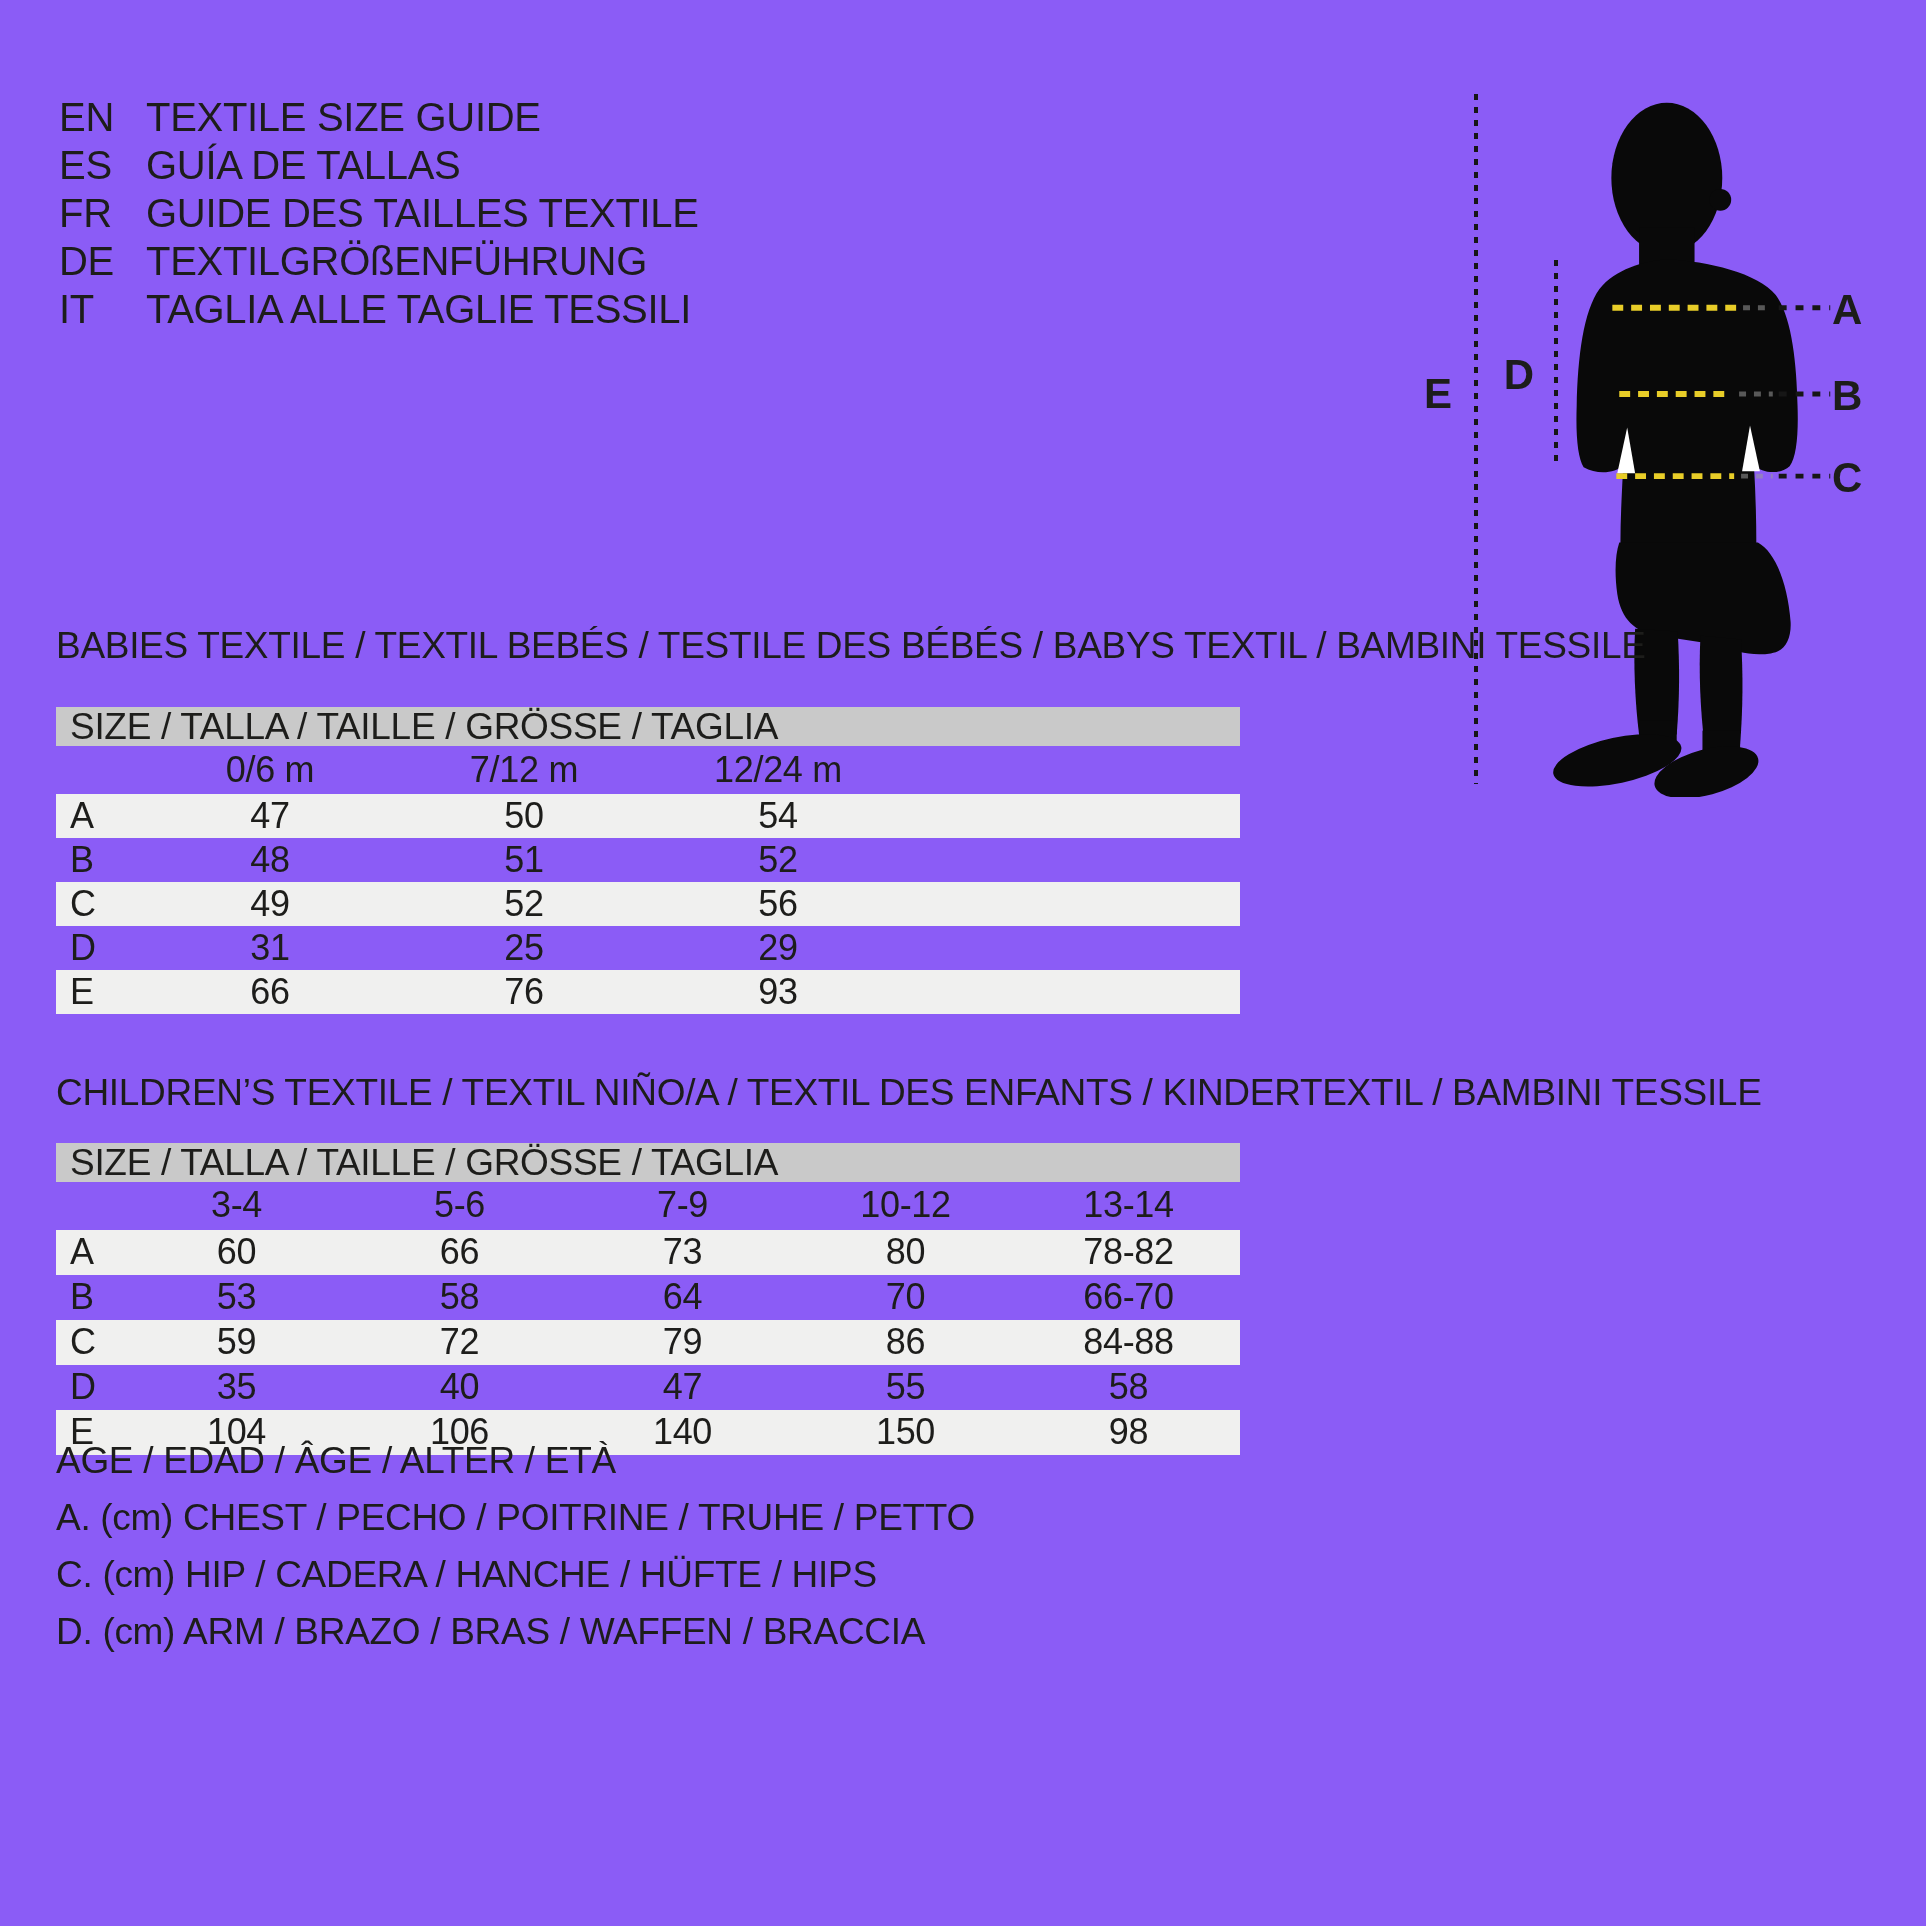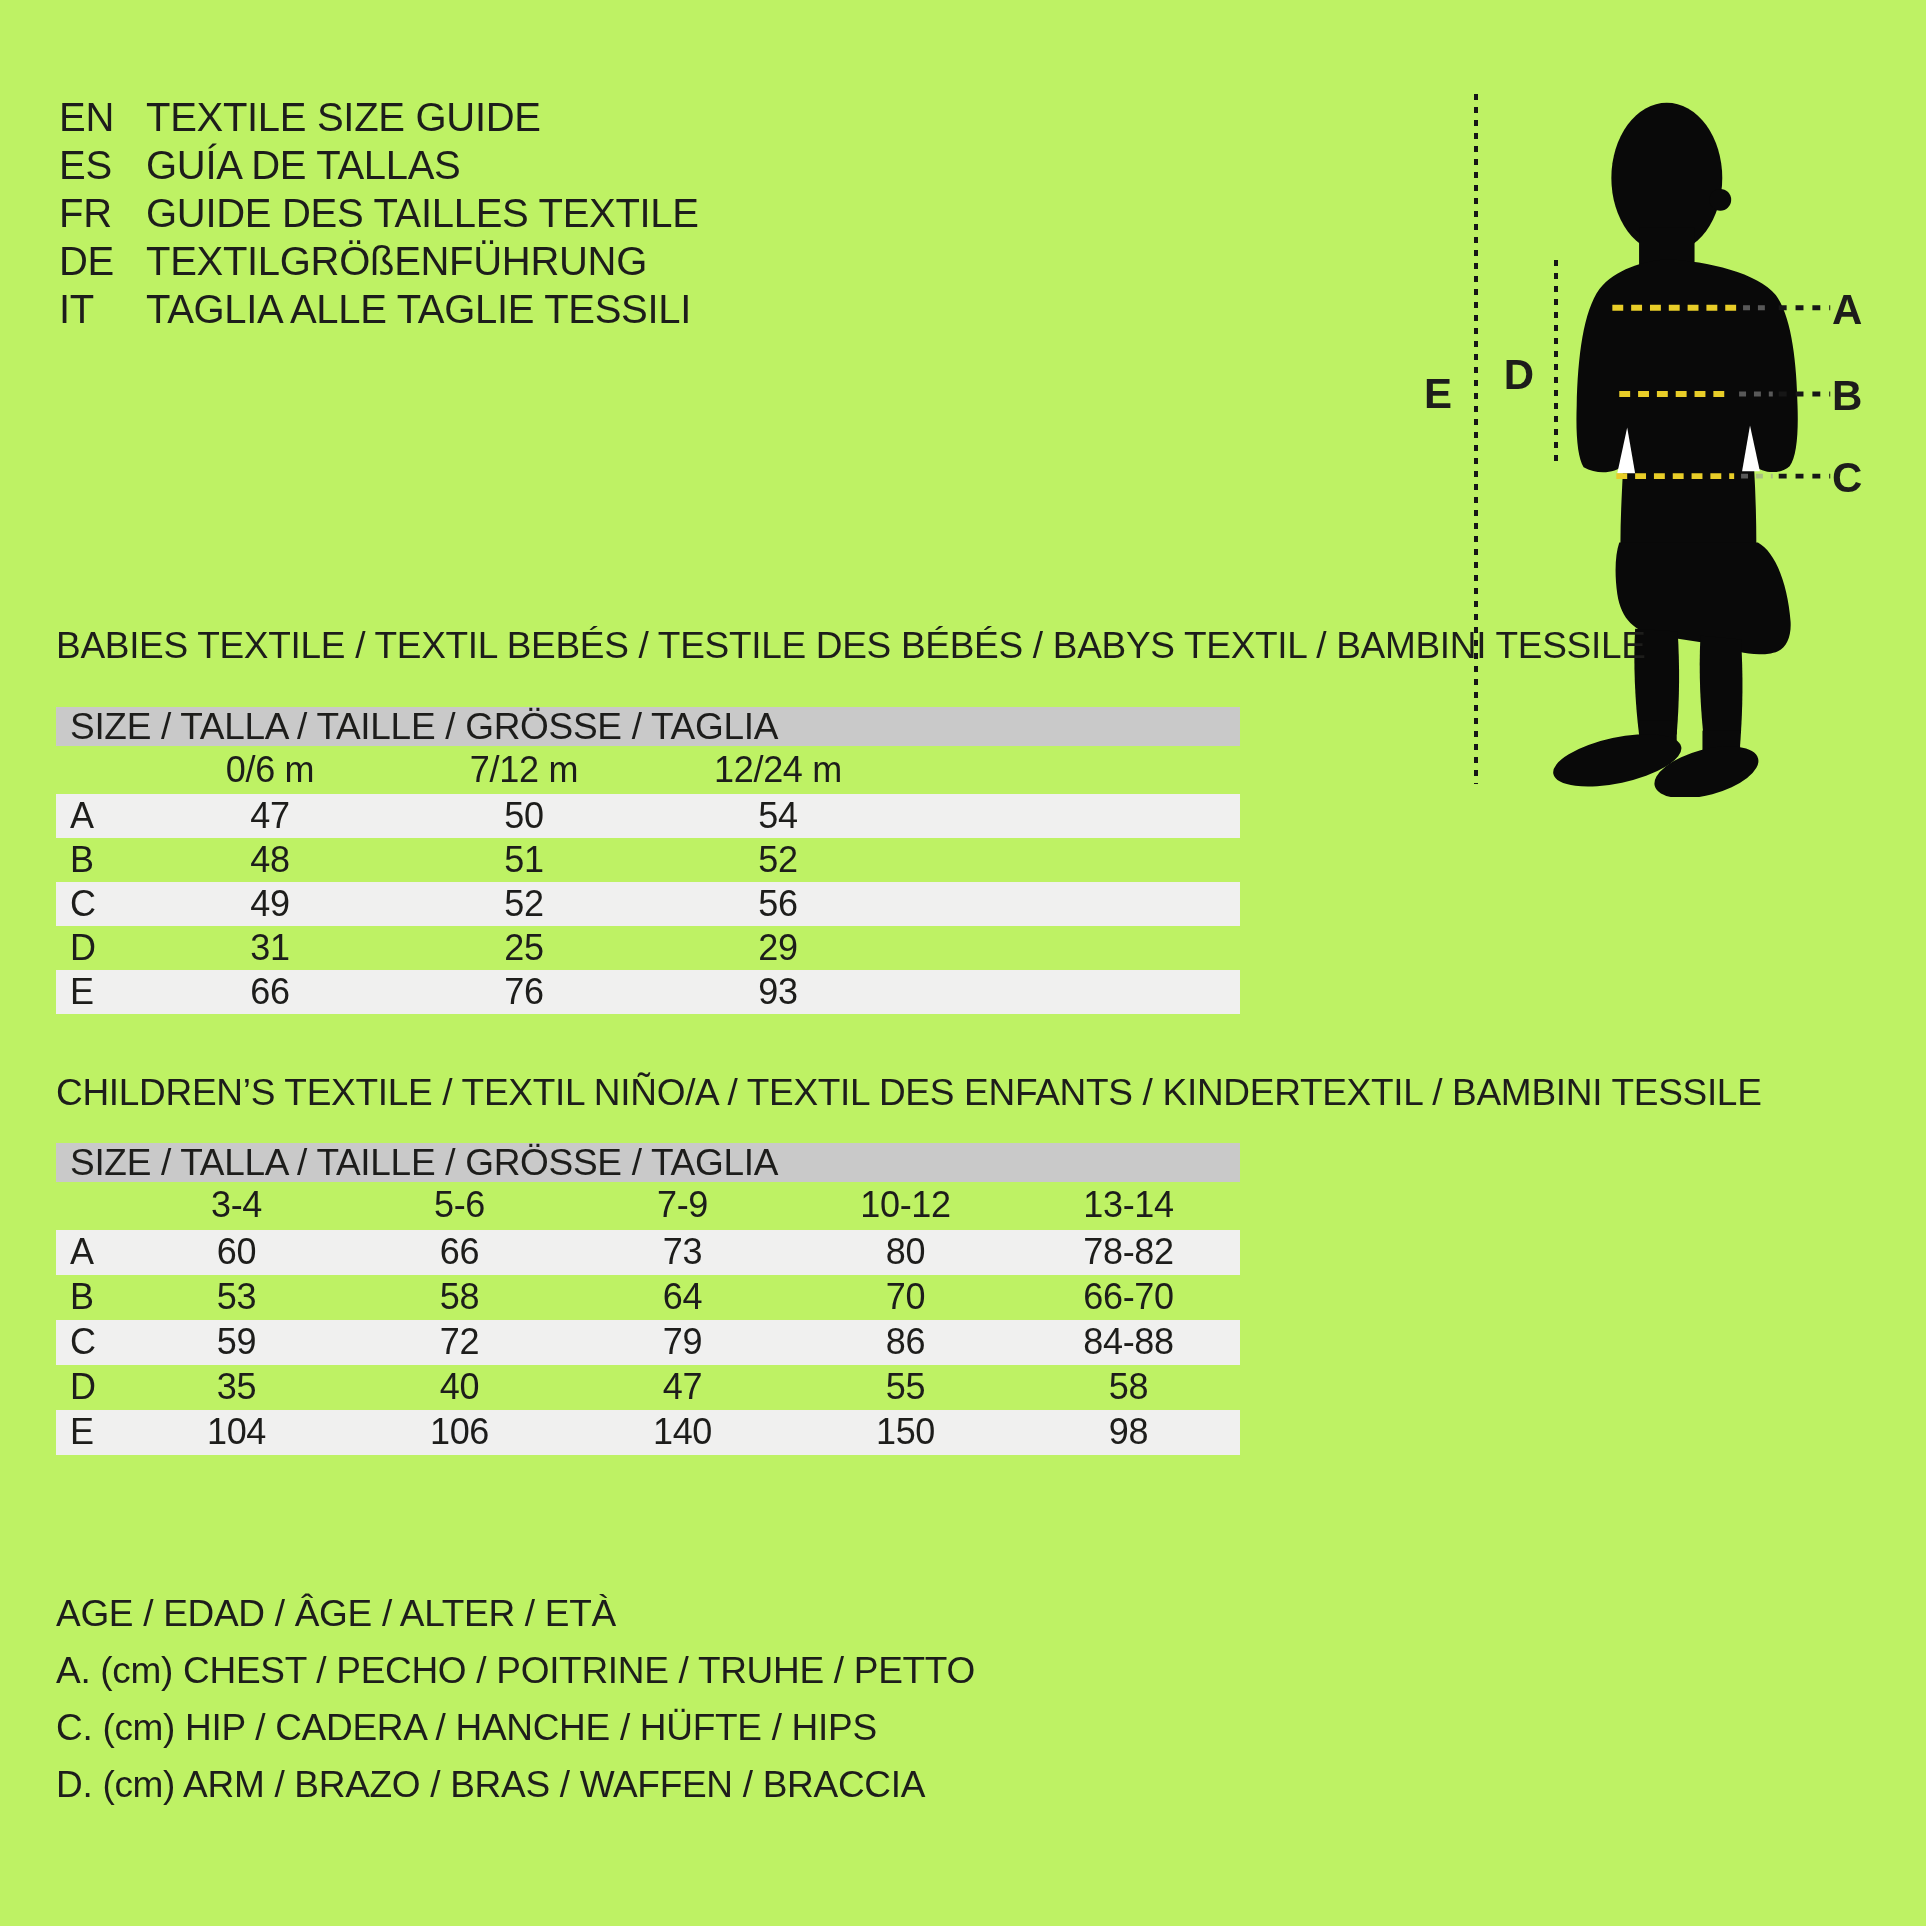--- a/index.html
+++ b/index.html
@@ -1,17 +1,17 @@
 <!DOCTYPE html>
 <html><head>
 <meta charset="utf-8">
 <style>
   html,body{margin:0;padding:0;background:#ffffff;}
   #canvas{
-    position:relative;width:1927px;height:1927px;background:#bef264;overflow:hidden;
+    position:relative;width:1927px;height:1927px;background:#8b5cf6;overflow:hidden;
     font-family:"Liberation Sans","DejaVu Sans",sans-serif;color:#1d1d1b;
     letter-spacing:-0.3px;
   }
   
   .lang-block{position:absolute;left:59px;top:93px;}
   .lang-row{display:flex;height:48px;align-items:center;font-size:40px;}
   .lang-code{width:87px;flex:0 0 87px;}
   
   .diagram{position:absolute;left:1416px;top:79px;width:511px;height:752px;}
   .vline{position:absolute;width:4px;
@@ -39,21 +39,21 @@
   .trow{display:grid;align-items:center;}
   .b-grid{grid-template-columns:69px 218px 218px 218px 1fr;gap:36px;}
   .c-grid{grid-template-columns:69px 223px 223px 223px 223px 1fr;}
   .head-row{height:48px;font-size:36px;}
   .data-row{height:44px;font-size:36px;}
   .c-gridrow{height:45px;}
   .stripe{background:#f0f0ef;}
   .cell{text-align:center;}
   .rlabel{padding-left:14px;font-size:36px;}
   
-  .legend{position:absolute;left:56px;top:1585px;text-align:center;}
+  .legend{position:absolute;left:56px;top:1432px;text-align:center;}
   .legend-line{height:57px;display:flex;align-items:center;font-size:37px;white-space:nowrap;}
 </style>
 </head>
 <body>
 
 <div id="canvas">
 
   <div class="lang-block">
     <div class="lang-row">
       <span class="lang-code">EN</span>

